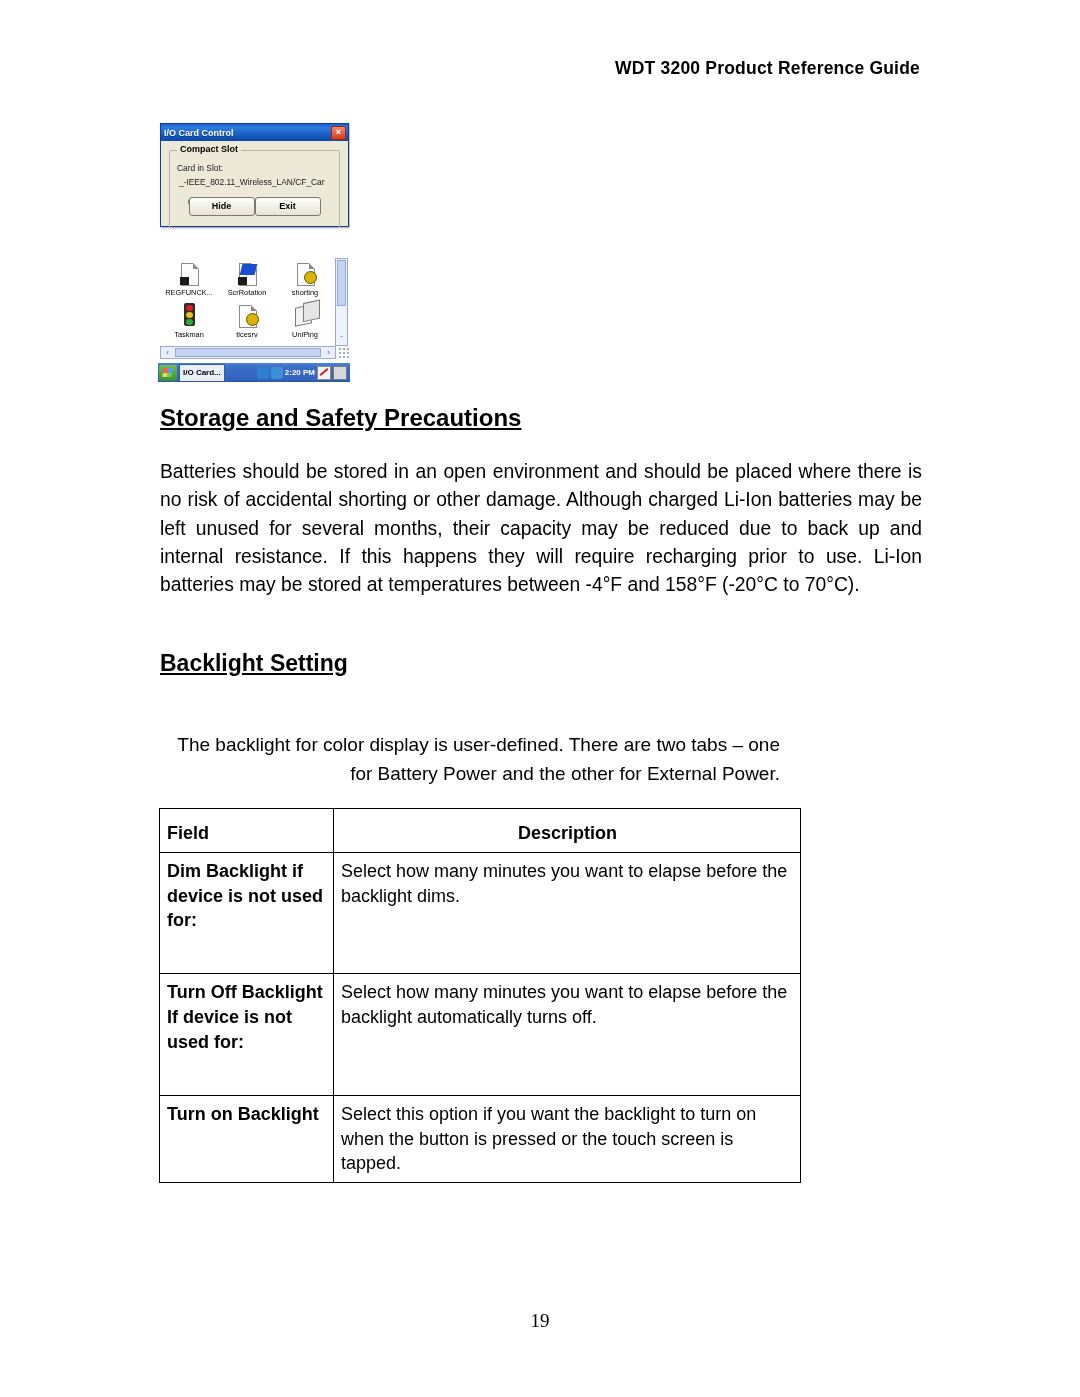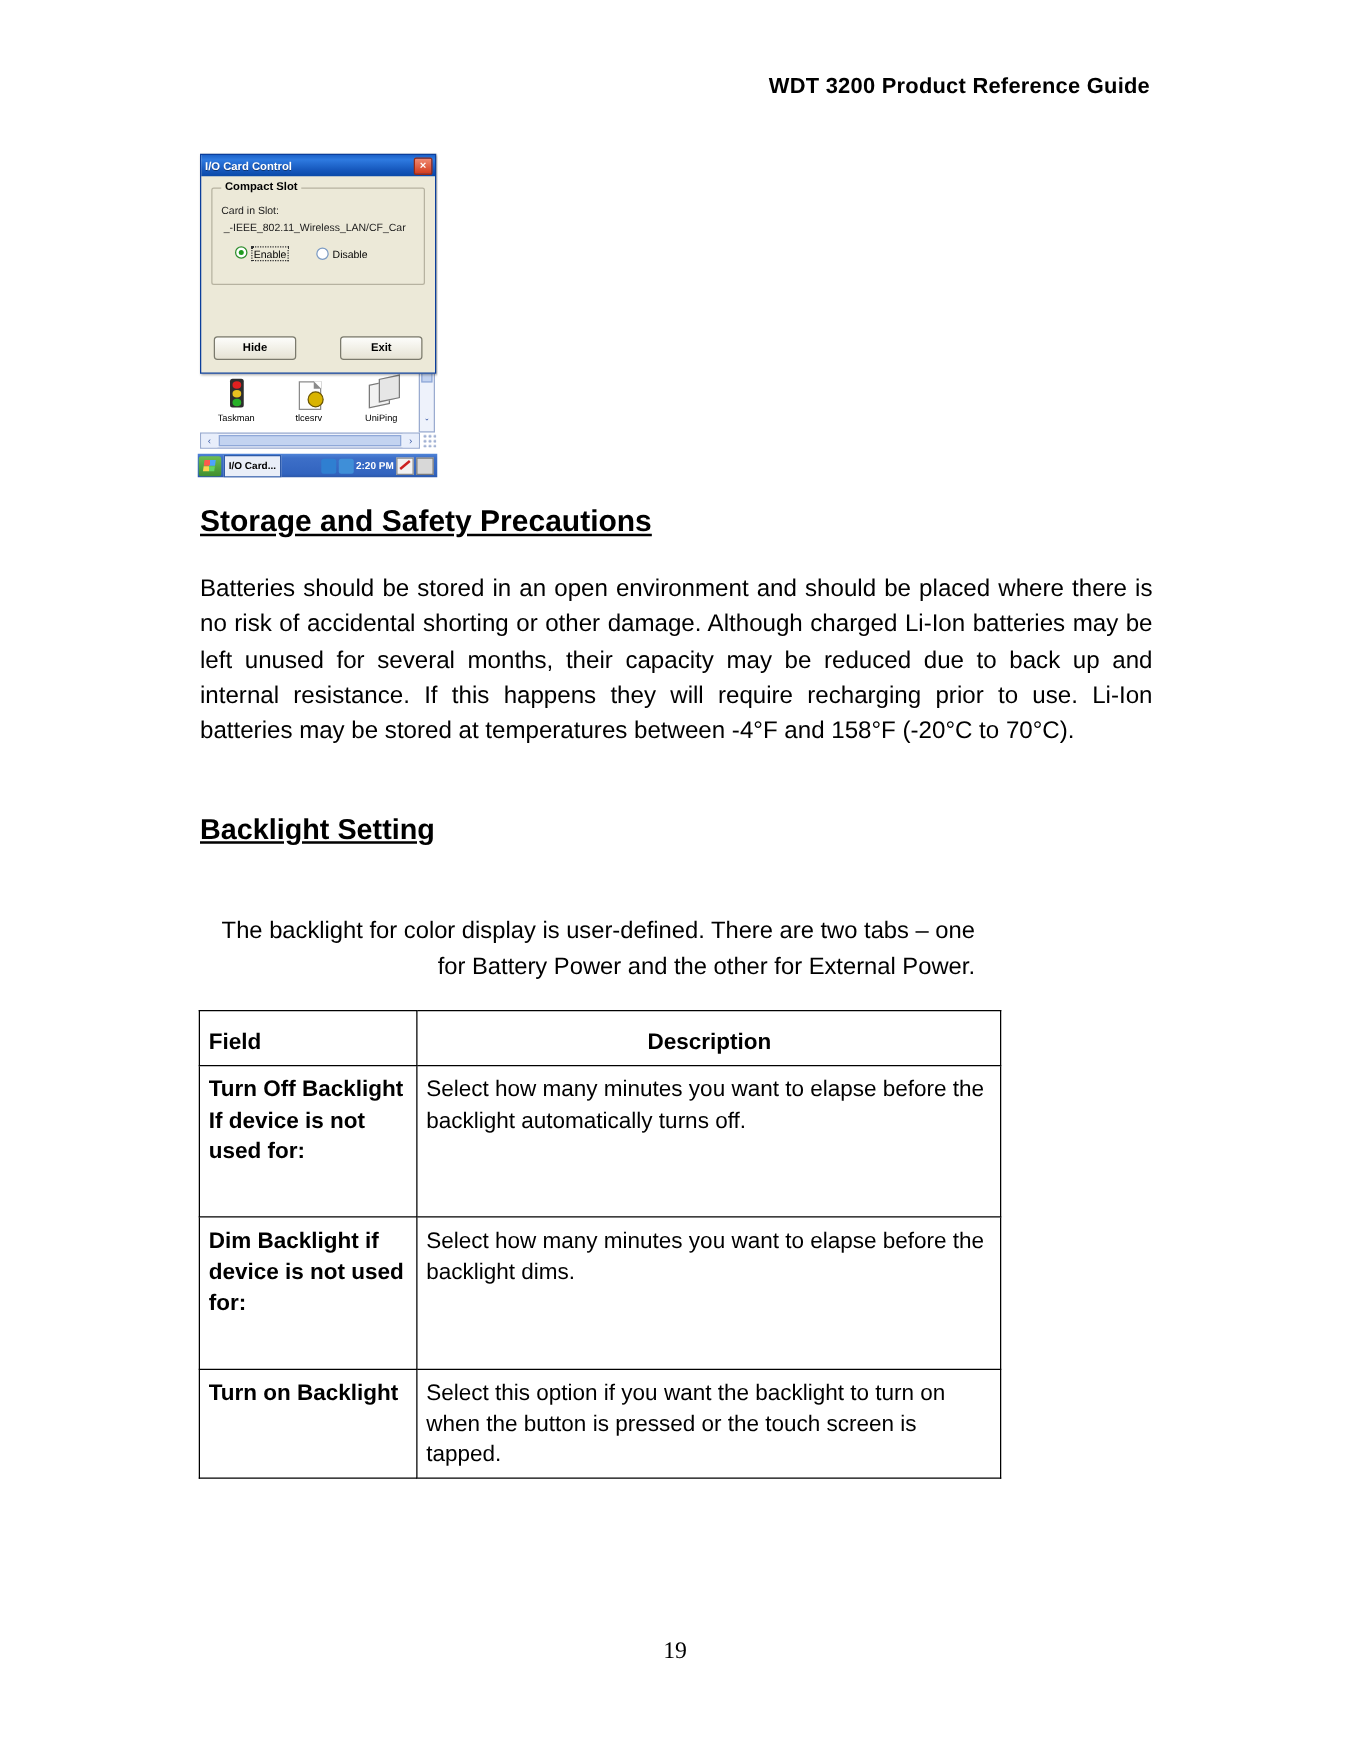--- a/index.html
+++ b/index.html
@@ -293,21 +293,21 @@
     transform: rotate(-40deg);
   }
   .tray-ic.prn { background: #d8d8d8; border: 1px solid #7a7a7a; }
 
   
   .dialog {
     position: absolute;
     left: 2px;
     top: 5px;
     width: 189px;
-    height: 176px;
+    height: 104px;
     background: #ece9d8;
     border: 1px solid #0b3e9c;
     box-sizing: border-box;
     box-shadow: 1px 1px 2px rgba(0,0,0,0.35);
   }
   .dlg-title {
     height: 17px;
     background: linear-gradient(to bottom,#1c62c9 0%,#2e7ae0 22%,#1658bd 70%,#0a49a8 100%);
     display: flex;
     align-items: center;
@@ -405,21 +405,21 @@
   .radio.focused .rlabel {
     border: 1px dotted #333;
     padding: 0 1px;
   }
   .btn-row {
     position: absolute;
     left: 10px;
     right: 10px;
     bottom: 10px;
     display: flex;
-    justify-content: space-between;
+    justify-content: center;
   }
   .dlg-btn {
     width: 66px;
     height: 19px;
     background: linear-gradient(to bottom,#fdfdfb,#e6e3d4);
     border: 1px solid #7b7a6d;
     border-radius: 3px;
     font-size: 9px;
     font-weight: bold;
     line-height: 17px;
@@ -623,26 +623,26 @@
   <colgroup>
       <col class="c1">
       <col>
     </colgroup>
   <tbody>
     <tr class="hdr">
       <td>Field</td>
       <td class="d">Description</td>
     </tr>
     <tr>
+      <td class="fld pad-b">Dim Backlight if device is not used for:</td>
+      <td class="pad-b">Select how many minutes you want to elapse before the backlight dims.</td>
+    </tr>
+    <tr>
       <td class="fld pad-b">Turn Off Backlight If device is not used for:</td>
       <td class="pad-b">Select how many minutes you want to elapse before the backlight automatically turns off.</td>
-    </tr>
-    <tr>
-      <td class="fld pad-b">Dim Backlight if device is not used for:</td>
-      <td class="pad-b">Select how many minutes you want to elapse before the backlight dims.</td>
     </tr>
     <tr>
       <td class="fld">Turn on Backlight</td>
       <td>Select this option if you want the backlight to turn on when the button is pressed or the touch screen is tapped.</td>
     </tr>
   </tbody>
 </table>
 
 <div class="page-num">19</div>
 

